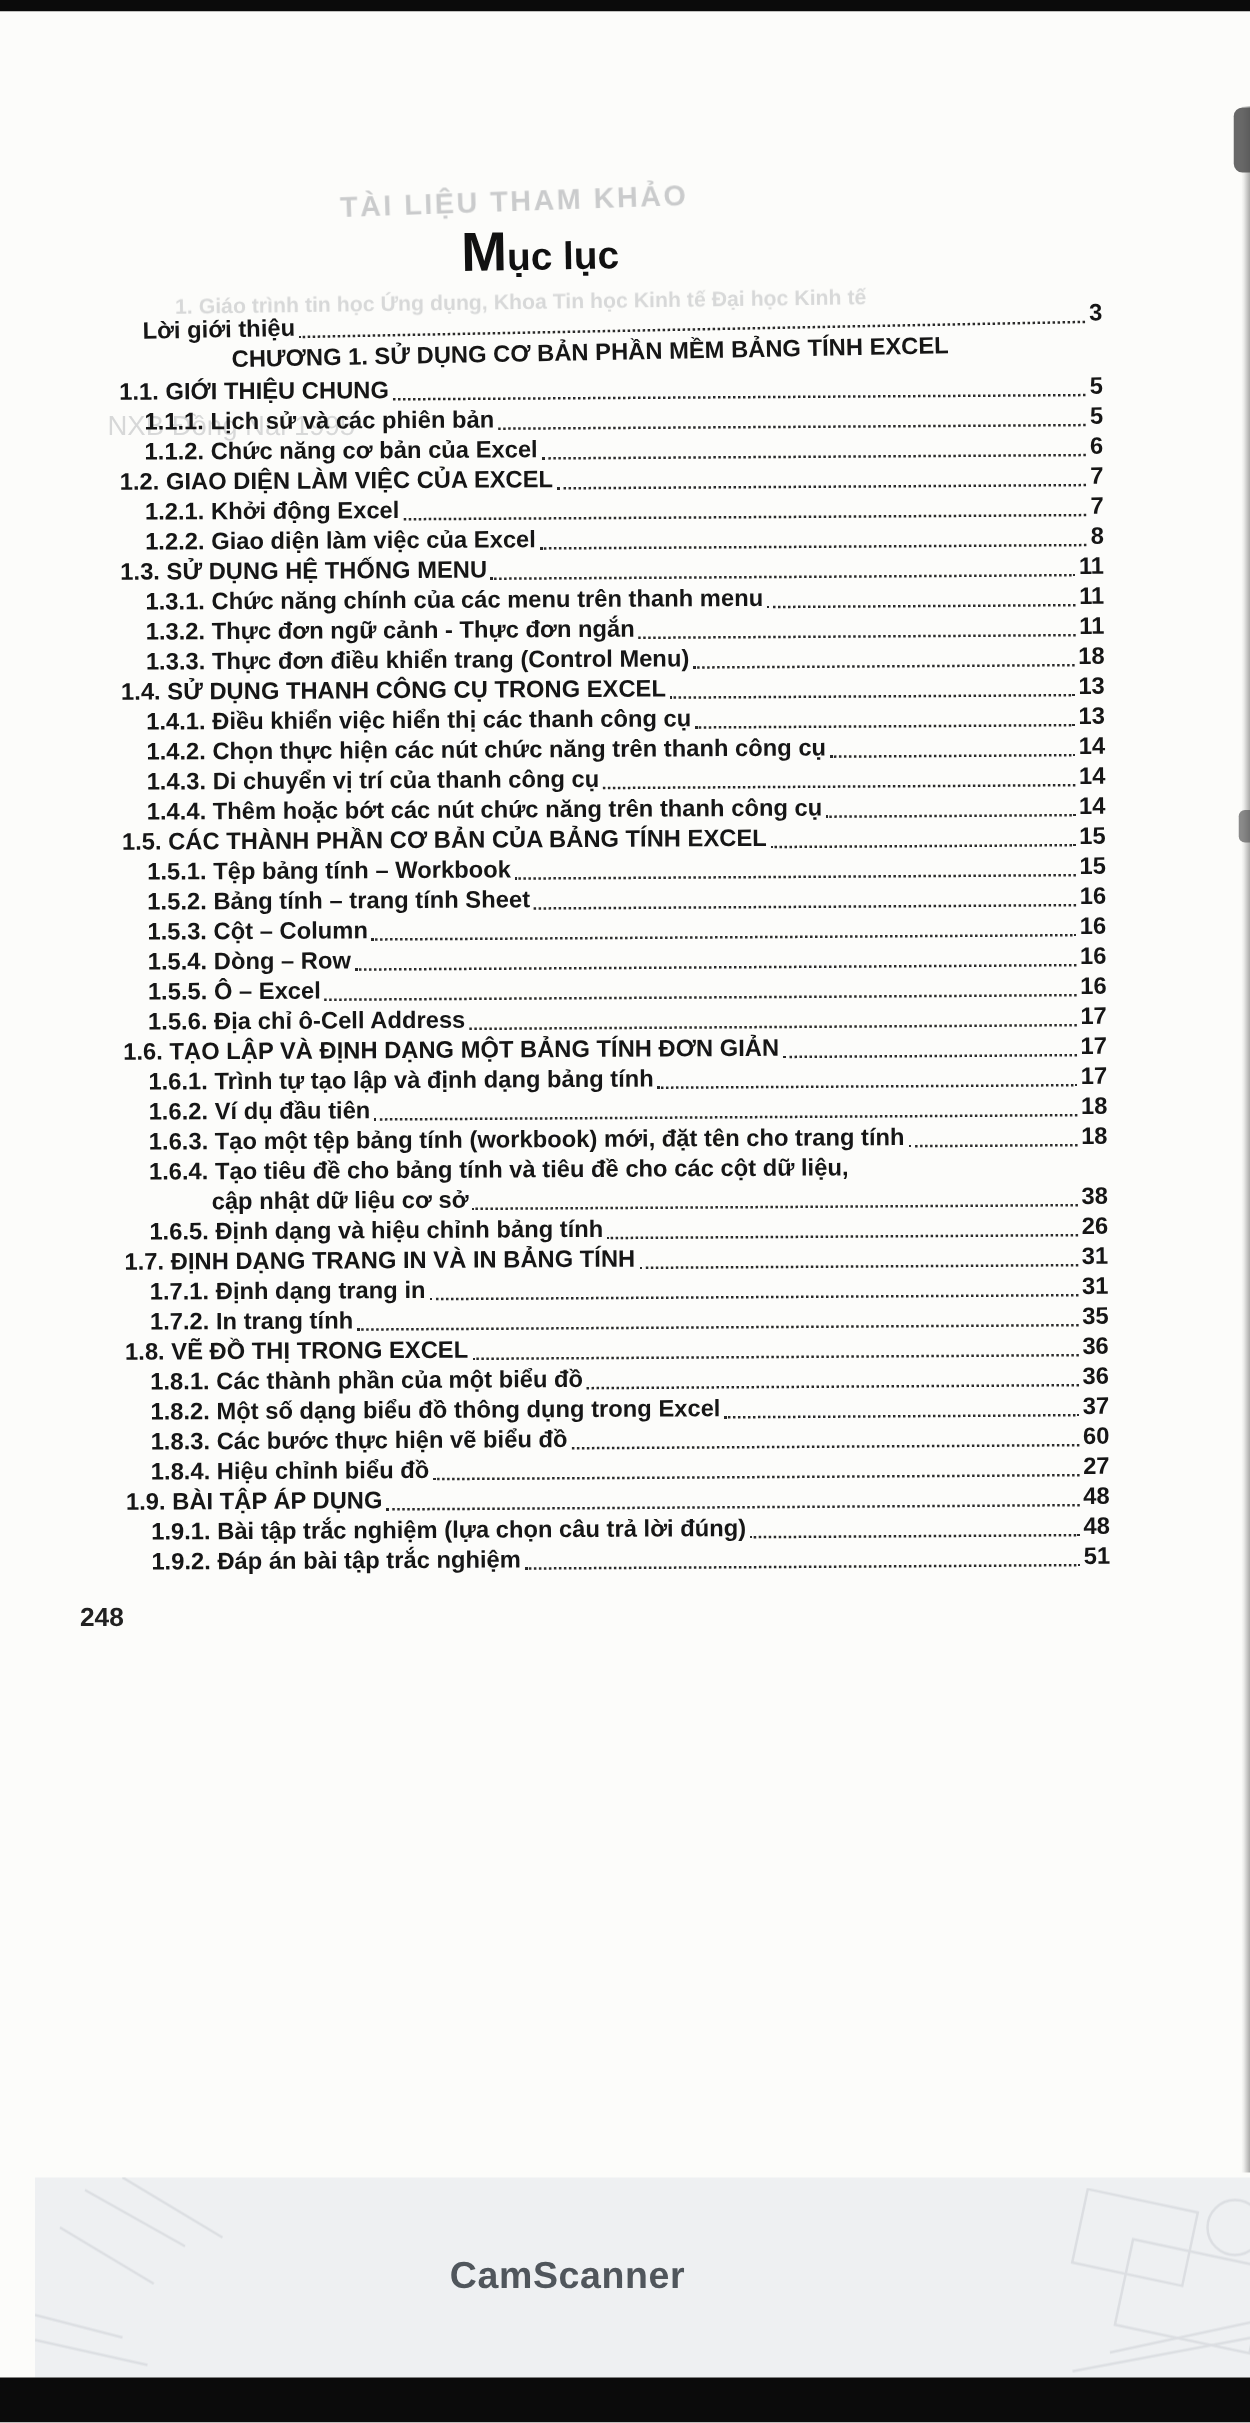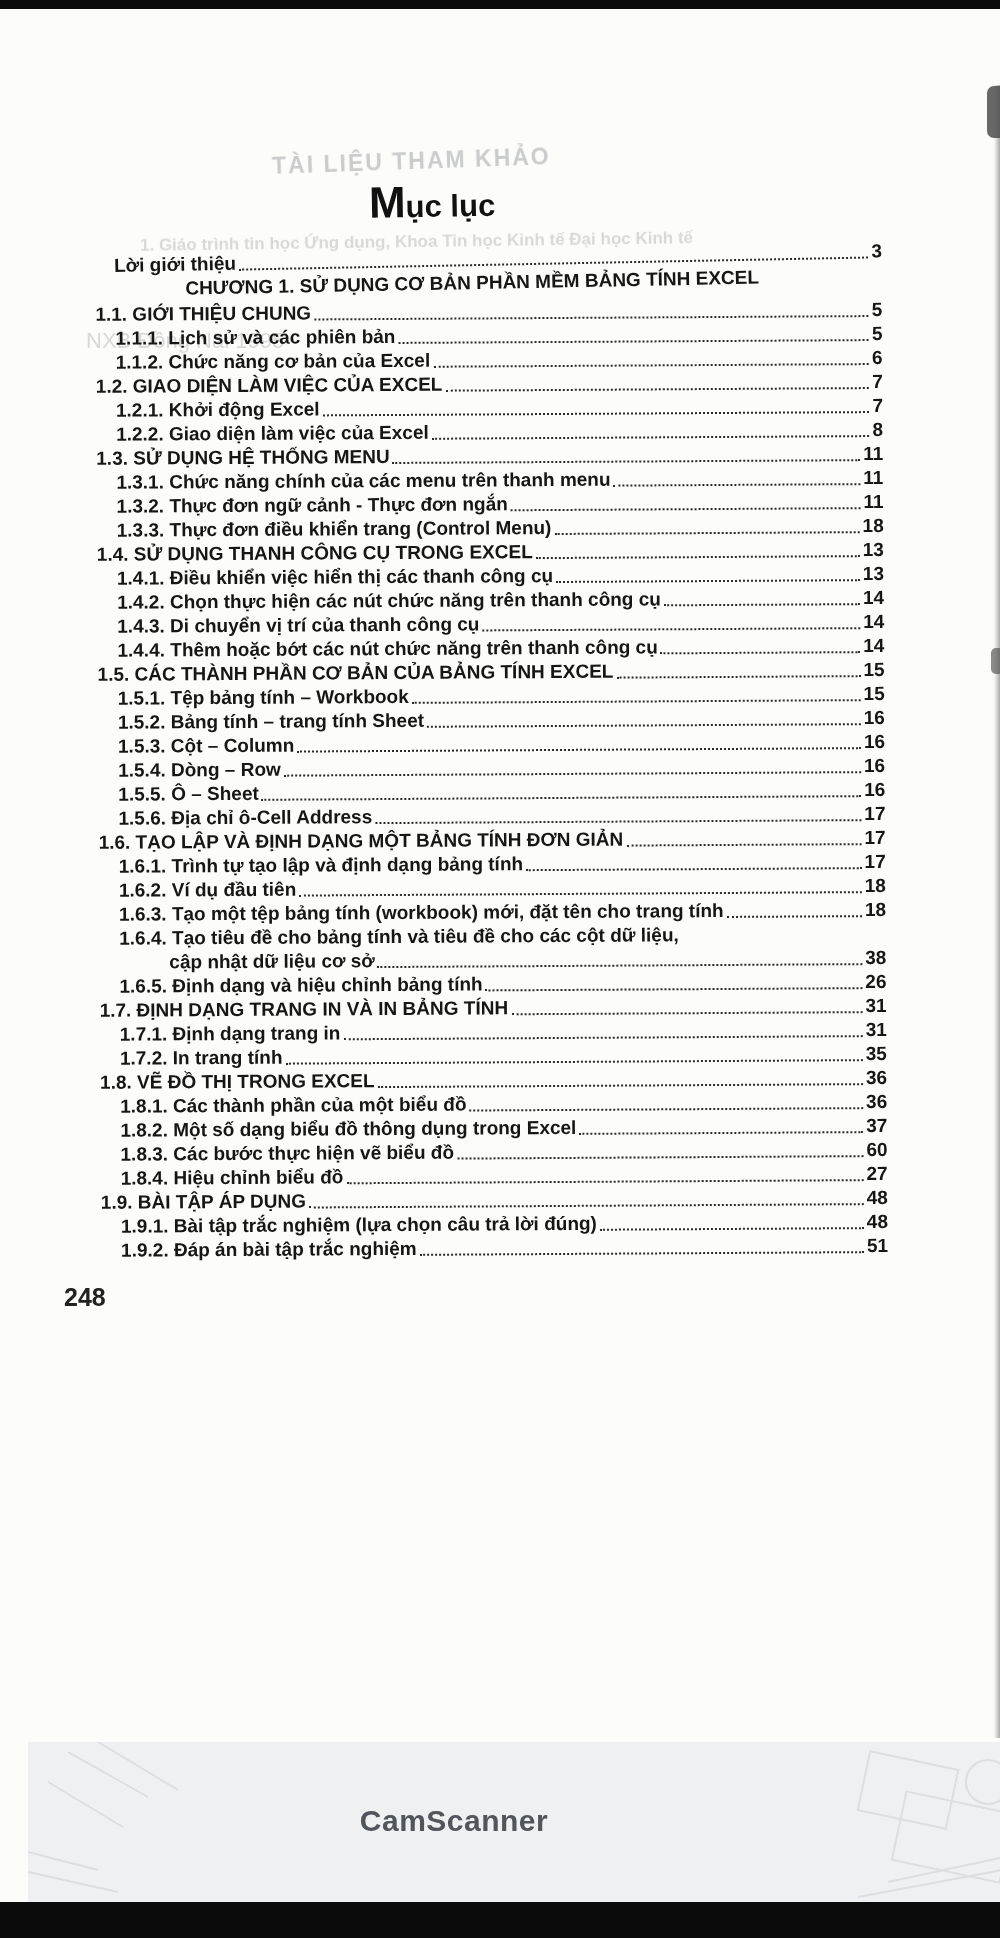--- a/index.html
+++ b/index.html
@@ -45,21 +45,21 @@
   .dots{flex:1;border-bottom:2.4px dotted #2a2a2a;margin:0 3px 4px 3px;min-width:10px;}
   .toc-page{font-weight:700;}
   .chapter{text-align:center;font-size:19px;font-weight:700;line-height:23px;
     margin-bottom:1px;white-space:nowrap;}
   .intro{padding-left:52px;}
   .lvl1{padding-left:33px;}
   .lvl2{padding-left:53px;}
   .lvl3{padding-left:103px;}
   .no-page .dots{border-bottom:none;}
 
-  .page-num{position:absolute;left:64px;top:1283px;font-size:25px;font-weight:600;
+  .page-num{position:absolute;left:64px;top:1283px;font-size:21px;font-weight:600;
     color:#222;z-index:2;}
 
   
   .footer{position:absolute;left:0;right:0;top:1742px;height:160px;background:#eef0f2;margin-left:28px;}
   .footer-sketch{position:absolute;inset:0;}
   .watermark{position:absolute;left:0;right:120px;top:62px;text-align:center;
     font-size:30px;font-weight:600;letter-spacing:.5px;color:#50565c;}
 </style>
 </head>
 <body>
@@ -178,21 +178,21 @@
           <span class="toc-label">1.5.3. Cột – Column</span>
           <span class="dots"></span>
           <span class="toc-page">16</span>
         </div>
         <div class="toc-row lvl2">
           <span class="toc-label">1.5.4. Dòng – Row</span>
           <span class="dots"></span>
           <span class="toc-page">16</span>
         </div>
         <div class="toc-row lvl2">
-          <span class="toc-label">1.5.5. Ô – Sheet</span>
+          <span class="toc-label">1.5.5. Ô – Excel</span>
           <span class="dots"></span>
           <span class="toc-page">16</span>
         </div>
         <div class="toc-row lvl2">
           <span class="toc-label">1.5.6. Địa chỉ ô-Cell Address</span>
           <span class="dots"></span>
           <span class="toc-page">17</span>
         </div>
         <div class="toc-row lvl1">
           <span class="toc-label">1.6. TẠO LẬP VÀ ĐỊNH DẠNG MỘT BẢNG TÍNH ĐƠN GIẢN</span>

